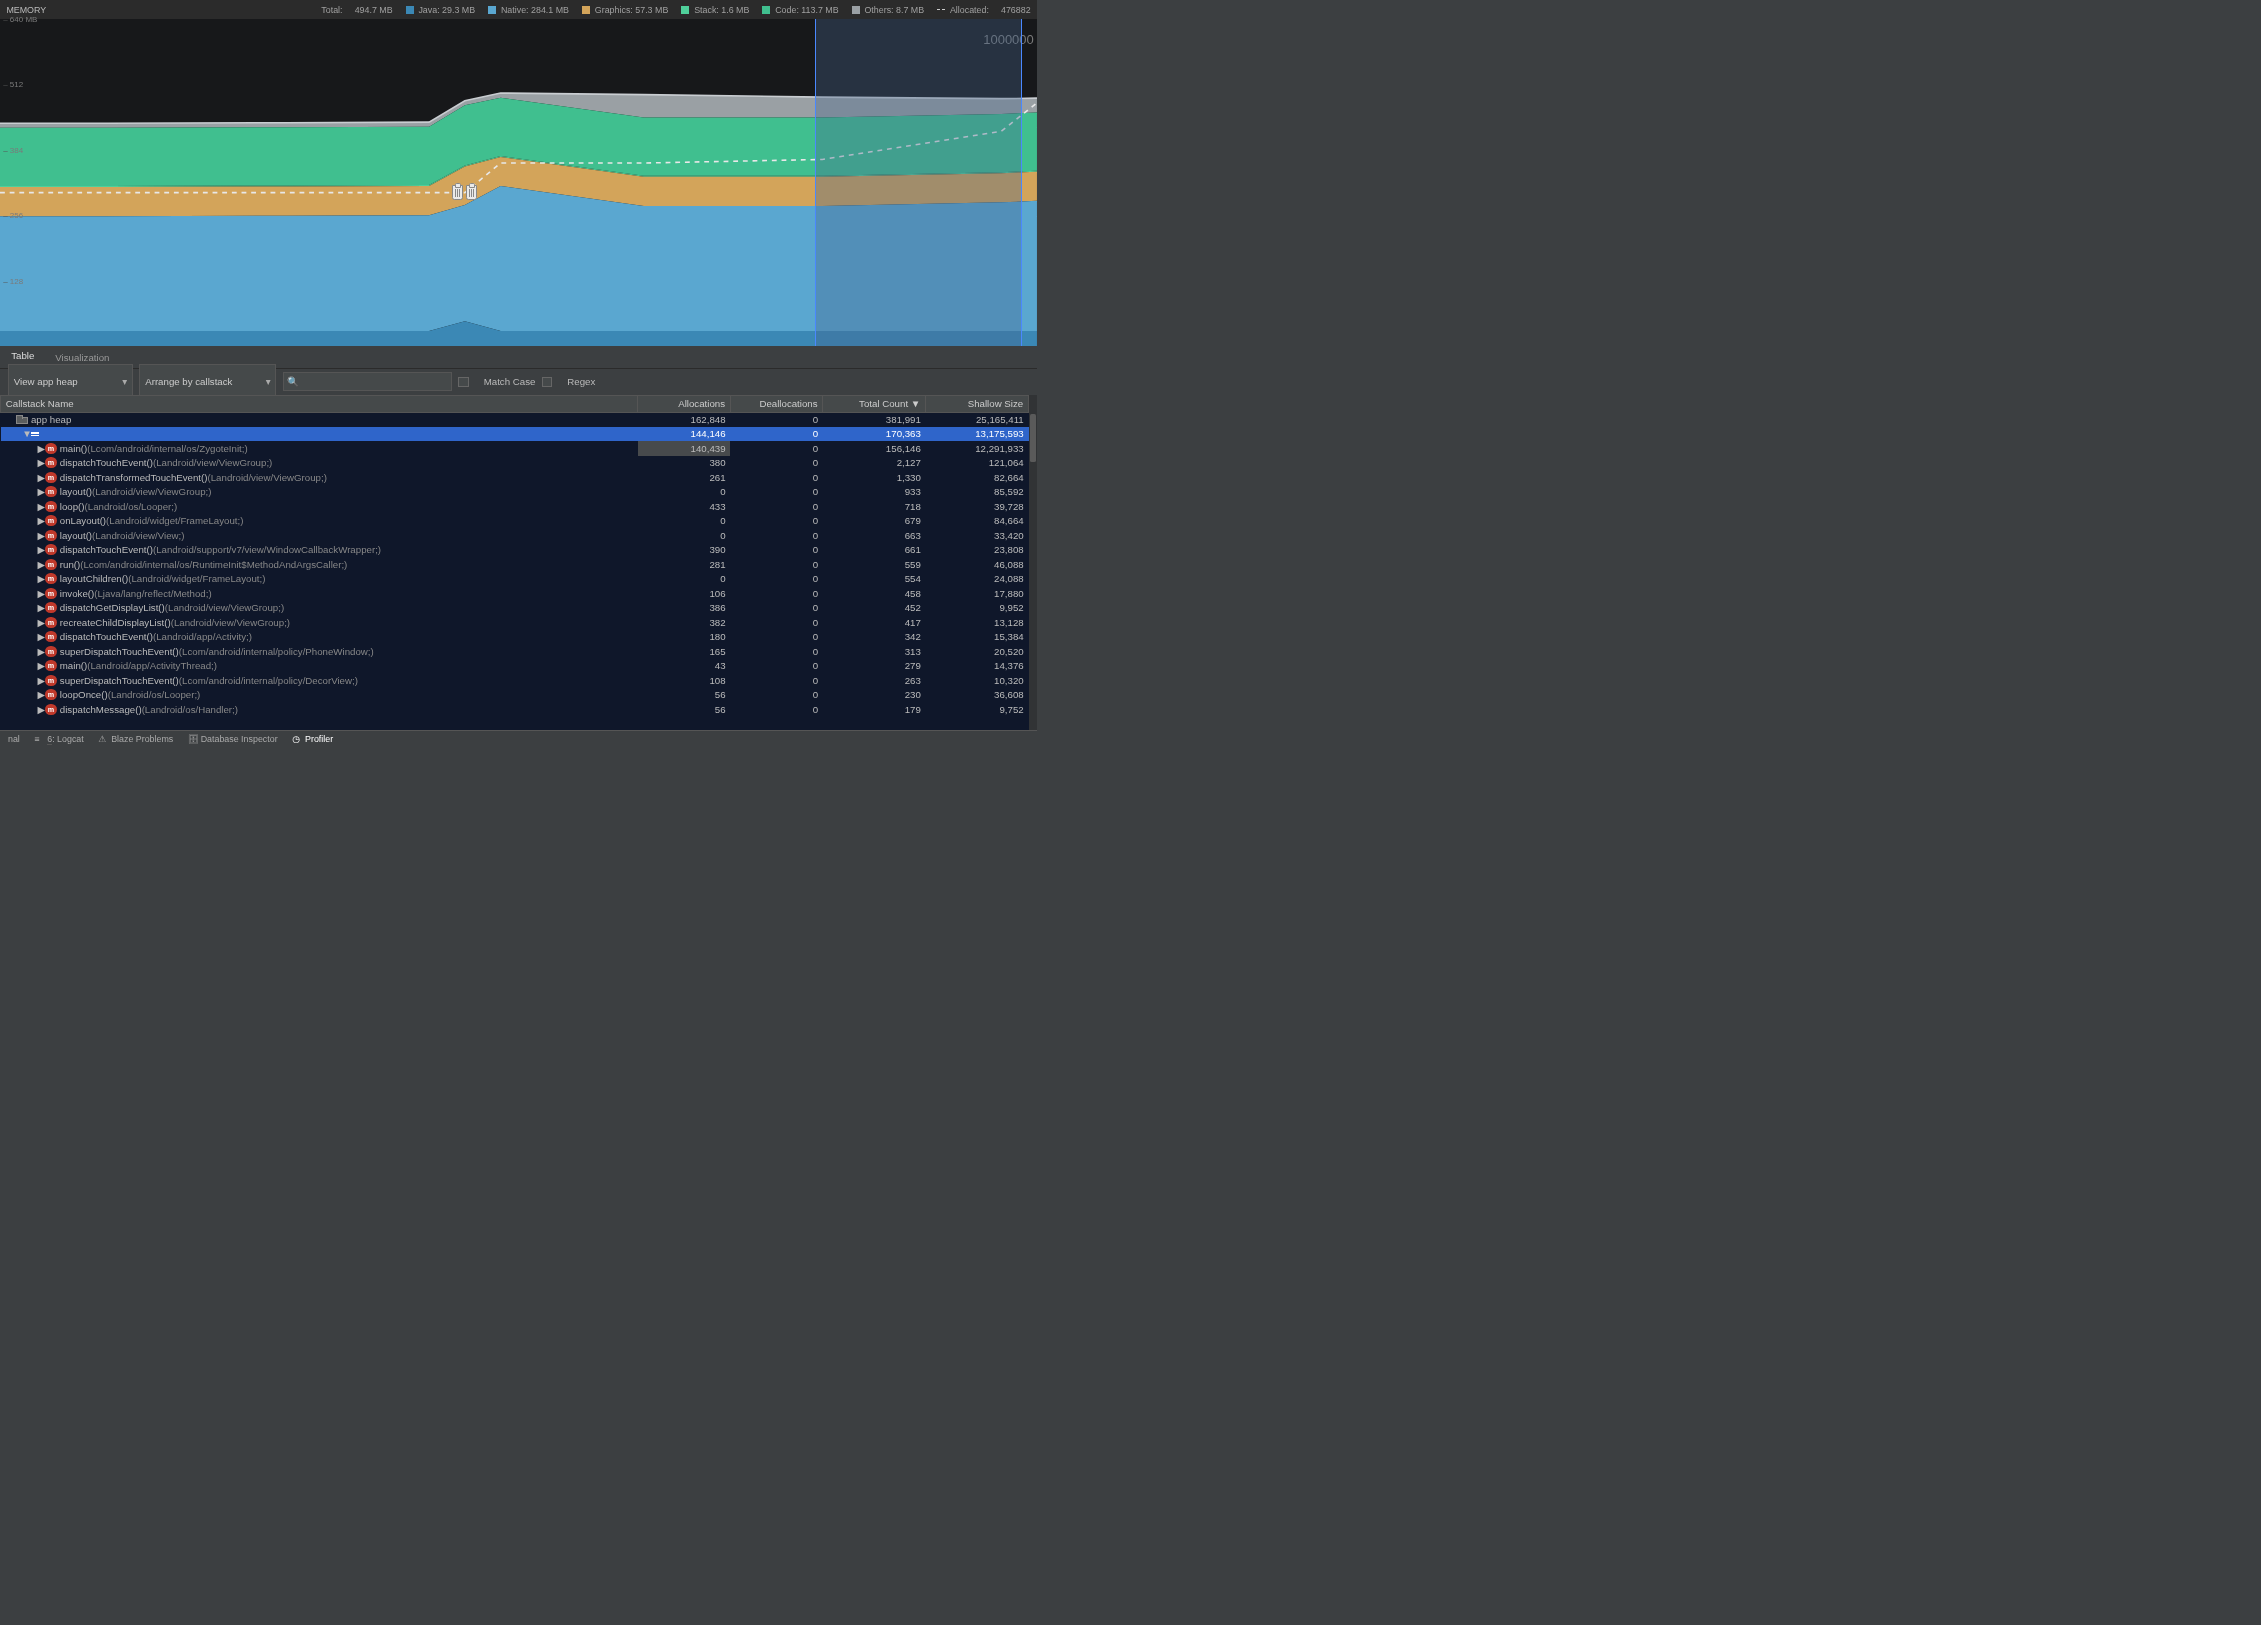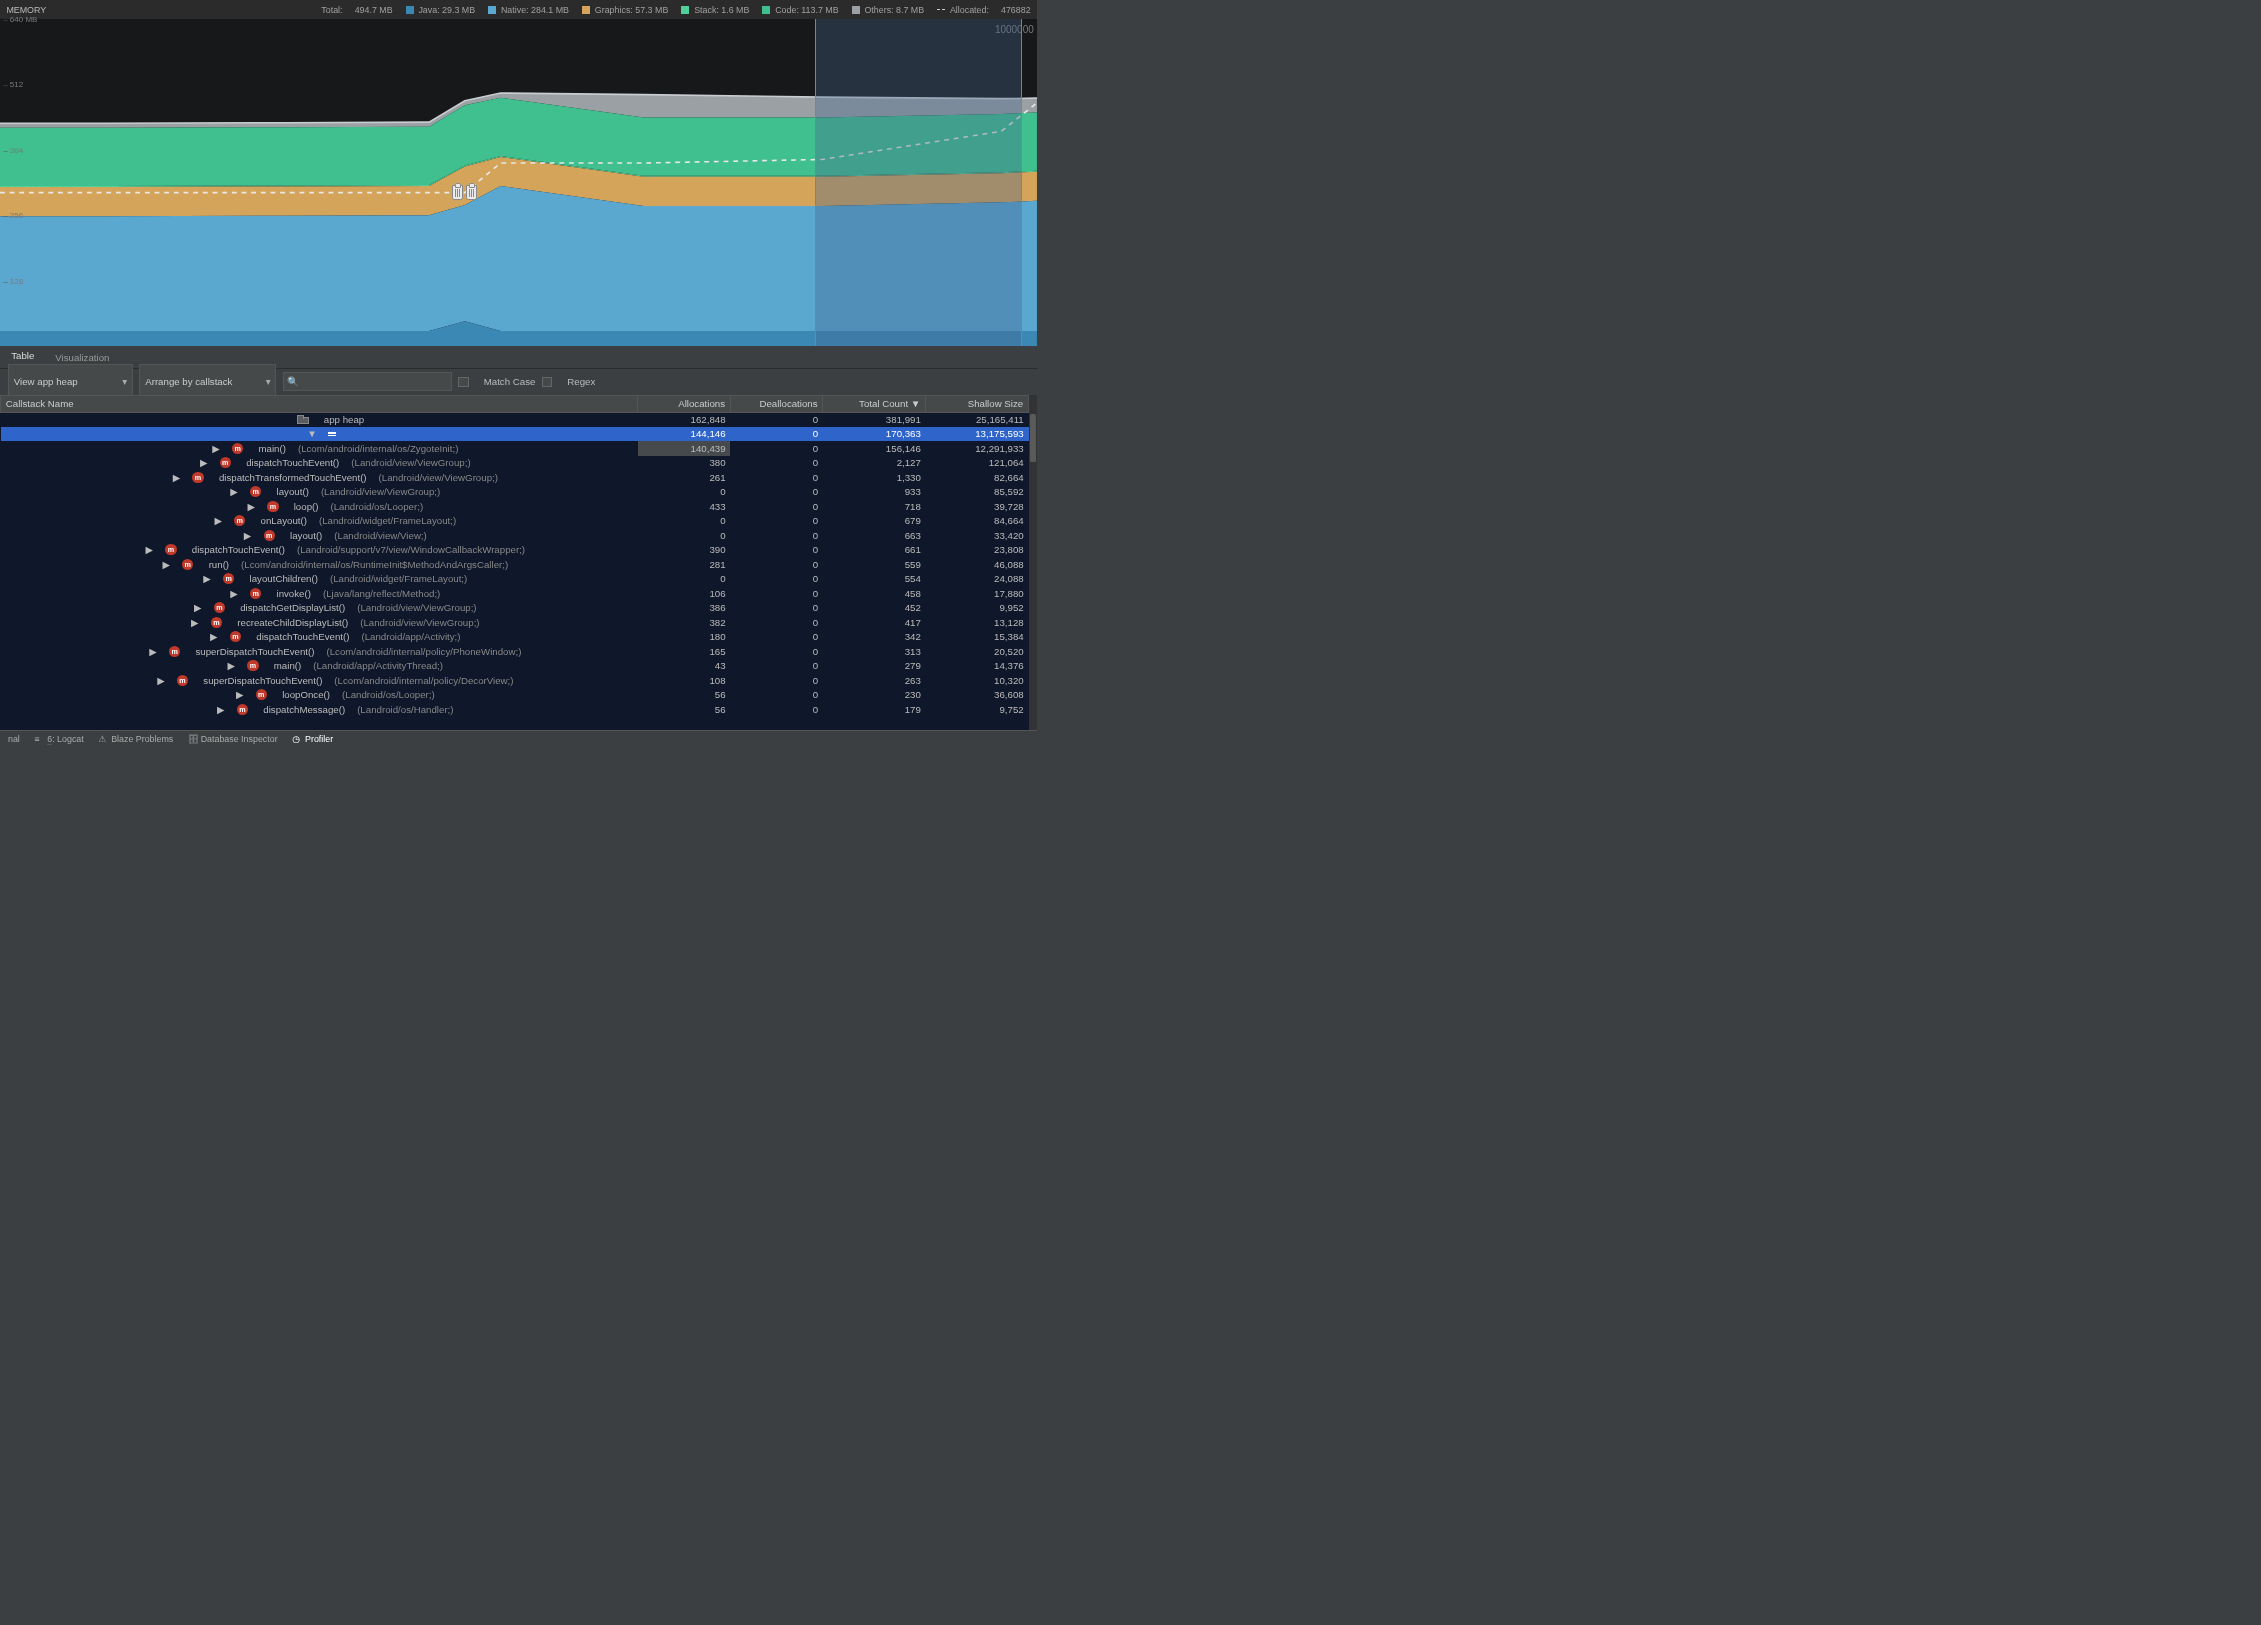--- a/index.html
+++ b/index.html
@@ -18,21 +18,21 @@
   .y-tick { position: absolute; left: 3.2px; color: #7a7a7a; font-size: 8px; }
   .y-tick::before { content: "– "; color: #555; }
   .x-tick { position: absolute; color: #888; font-size: 8px; }
   .x-tick::before { content: ""; position: absolute; left: 50%; top: -4.8px; width: 0.8px; height: 4.8px; background: #555; }
   .drag-strip { position: absolute; bottom: -17.7px; left: 46%; width: 32px; height: 4.8px; background: #555; }
   .selection { position: absolute; top: 0; bottom: 0; background: rgba(70,100,140,0.35); border-left: 1.6px solid #4a88ff; border-right: 1.6px solid #4a88ff; }
   .gc-icon { position: absolute; width: 11.3px; height: 14.5px; background: #eaeaea; border: 0.8px solid #888; border-radius: 0 0 2.4px 2.4px; display:flex; justify-content:center; align-items:flex-start;}
   .gc-icon::before { content:""; position:absolute; top:-3.2px; left:1.6px; right:1.6px; height:3.2px; background:#eaeaea; border:0.8px solid #888; border-radius:1.6px 1.6px 0 0;}
   .gc-icon .lines { position:absolute; top:2.4px; bottom:1.6px; left:1.6px; right:1.6px; display:flex; justify-content:space-around;}
   .gc-icon .lines span { width:0.8px; background:#888;}
-  .side-label { position:absolute; right:3.2px; top:5px; color:#7a7a7a; font-size:10px; }
+  .side-label { position:absolute; right:3.2px; top:13px; color:#7a7a7a; font-size:13px; }
   
   .time-row { height: 19.3px; background:#313335; position: relative; }
   
   .tabs-row { height: 22.5px; display:flex; align-items:flex-end; padding: 0 8px; gap: 14.5px; border-bottom: 0.8px solid #2b2b2b; background:#3c3f41;}
   .tab { padding: 4.8px 3.2px; color:#999; cursor:pointer; }
   .tab.active { color:#ddd; border-bottom: 2.4px solid #4a88ff; }
   
   .filter-row { height: 26px; display:flex; align-items:center; gap: 6.4px; padding: 0 8px; background:#3c3f41;}
   .dropdown { display:flex; align-items:center; justify-content:space-between; background:#45494a; border:0.8px solid #555; padding: 1.6px 4.8px; height:36px; color:#ccc; cursor:pointer;}
   .dropdown .chev { margin-left: 8px; color:#aaa; }
@@ -49,21 +49,21 @@
   tbody tr { height: 14.5px; }
   tbody td { padding: 0 4.8px; white-space: nowrap; }
   tbody td.right { text-align:right; font-variant-numeric: tabular-nums; }
   .scroll-gutter { position:absolute; right:0; top:0; bottom:0; width:8px; background:#313335;}
   .scroll-thumb { position:absolute; right:0.8px; top:19.3px; width:6.4px; height:48px; background:#5a5a5a; border-radius:1.6px;}
   tr.selected { background:#2f65ca; color:#fff; }
   td.alloc-sel { background:#474a4c; }
   .expand { display:inline-flex; align-items:center; justify-content:center; width:8px; color:#bbb; }
   .m-icon { display:inline-flex; width:11.3px; height:11.3px; border-radius:50%; background:#c0392b; color:#fff; align-items:center; justify-content:center; font-size:7.2px; font-weight:bold; margin-right:3.2px;}
   .fade-text { color:#888; }
-  .row-name { display:flex; align-items:center; gap:12px;justify-content:center; }
+  .row-name { display:flex; align-items:center; gap:0; }
   
   .status-bar { height: 16px; background:#3c3f41; border-top:0.8px solid #555; display:flex; align-items:center; gap: 14.5px; padding: 0 8px; color:#aaa; font-size:8.9px;}
   .status-item { display:flex; align-items:center; gap:3.2px;}
   .status-item.active { color:#fff; }
   .status-icon { width:9.7px; height:9.7px; display:inline-block; }
   .underline-num { border-bottom: 1.6px solid #555; padding-bottom: 0.8px;}
   .folder-icon { width:11.3px; height:8.9px; display:inline-block; position:relative; margin-right:3.2px;}
   .folder-icon::before { content:""; position:absolute; left:0; top:1.6px; right:0; bottom:0; background:#5a5d5f; border:0.8px solid #888;}
   .folder-icon::after { content:""; position:absolute; left:0; top:0; width:4.8px; height:2.4px; background:#5a5d5f; border:0.8px solid #888; border-bottom:0;}
   .lines-icon { width:8px; display:inline-flex; flex-direction:column; gap:0.8px;}

